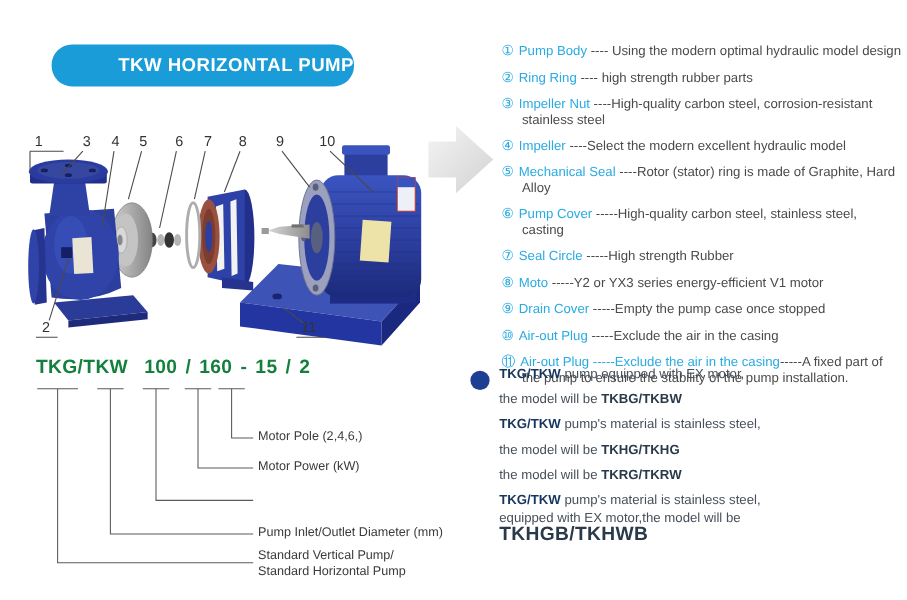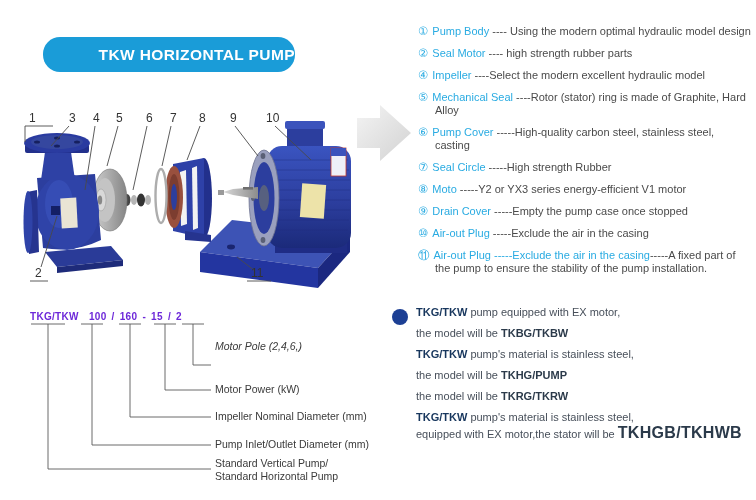--- a/index.html
+++ b/index.html
@@ -15,21 +15,21 @@
     background:#1A9CD8; border-radius:17px;
     display:flex; align-items:center; justify-content:flex-end;
   }
   .banner span {
     color:#ffffff; font-weight:bold; font-size:15.5px; letter-spacing:.4px;
   }
   
   .diagram { position:absolute; left:15px; top:100px; width:400px; height:195px; }
   .diagram text { font-family:"Liberation Sans", sans-serif; font-size:12px; fill:#333; }
   
-  .parts { position:absolute; left:418px; top:25px; width:334px; }
+  .parts { position:absolute; left:418px; top:37px; width:334px; }
   .part-item {
     font-size:11px; line-height:13px; margin-bottom:9px;
     padding-left:17px; text-indent:-17px; color:#4A4A4A;
   }
   .pnum  { color:#29ABE2; font-size:11.5px; margin-right:4px; }
   .pname { color:#29ABE2; }
   .pdesc { color:#4A4A4A; }
   
   .variants { position:absolute; left:390px; top:306px; width:352px; }
   .bullet-dot {
@@ -39,28 +39,28 @@
   .vlines { margin-left:26px; }
   .vline { font-size:11px; line-height:13px; margin-bottom:8px; color:#474F5A; }
   .vline.tight { margin-bottom:2px; }
   .tk    { color:#17365D; font-weight:bold; }
   .txt   { color:#474F5A; }
   .model { color:#2B3A4A; font-weight:bold;margin-top:37px; }
   .model.big { font-size:16px; letter-spacing:.3px; }
   
   .spec { position:absolute; left:25px; top:297px; width:345px; height:200px; }
   .spec-code {
-    position:absolute; left:5px; top:14px; font-size:10px; font-weight:bold;
-    color:#6d28d9; letter-spacing:.3px; word-spacing:2px; white-space:pre;
+    position:absolute; left:5px; top:1px; font-size:16px; font-weight:bold;
+    color:#15803d; letter-spacing:.3px; word-spacing:2px; white-space:pre;
   }
   .spec svg { position:absolute; left:0; top:0; }
   .spec-label {
     position:absolute; left:190px; font-size:10.5px; color:#3A3A3A; white-space:nowrap;
   }
-  .spec-label.l1 { top:43px;font-style:italic; }
+  .spec-label.l1 { top:61px; }
   .spec-label.l2 { top:86px; }
   .spec-label.l3 { top:113px; }
   .spec-label.l4 { top:141px;text-align:right; }
   .spec-label.l5 { top:160px; line-height:13px; }
 </style>
 </head>
 <body>
 
 <div class="page">
 
@@ -206,21 +206,22 @@
       <text x="184" y="22">8</text>
       <text x="215" y="22">9</text>
       <text x="251" y="22">10</text>
       <text x="20" y="177">2</text>
       <text x="236" y="177">11</text>
     </g>
   </svg>
 
   <div class="parts">
     <div class="part-item"><span class="pnum">①</span><span class="pname">Pump Body</span><span class="pdesc"> ---- Using the modern optimal hydraulic model design</span></div>
-    <div class="part-item"><span class="pnum">②</span><span class="pname">Seal Motor</span><span class="pdesc"> ---- high strength rubber parts</span></div>
+    <div class="part-item"><span class="pnum">②</span><span class="pname">Ring Ring</span><span class="pdesc"> ---- high strength rubber parts</span></div>
+    <div class="part-item"><span class="pnum">③</span><span class="pname">Impeller Nut</span><span class="pdesc"> ----High-quality carbon steel, corrosion-resistant stainless steel</span></div>
     <div class="part-item"><span class="pnum">④</span><span class="pname">Impeller</span><span class="pdesc"> ----Select the modern excellent hydraulic model</span></div>
     <div class="part-item"><span class="pnum">⑤</span><span class="pname">Mechanical Seal</span><span class="pdesc"> ----Rotor (stator) ring is made of Graphite, Hard Alloy</span></div>
     <div class="part-item"><span class="pnum">⑥</span><span class="pname">Pump Cover</span><span class="pdesc"> -----High-quality carbon steel, stainless steel, casting</span></div>
     <div class="part-item"><span class="pnum">⑦</span><span class="pname">Seal Circle</span><span class="pdesc"> -----High strength Rubber</span></div>
     <div class="part-item"><span class="pnum">⑧</span><span class="pname">Moto</span><span class="pdesc"> -----Y2 or YX3 series energy-efficient V1 motor</span></div>
     <div class="part-item"><span class="pnum">⑨</span><span class="pname">Drain Cover</span><span class="pdesc"> -----Empty the pump case once stopped</span></div>
     <div class="part-item"><span class="pnum">⑩</span><span class="pname">Air-out Plug</span><span class="pdesc"> -----Exclude the air in the casing</span></div>
     <div class="part-item"><span class="pnum">⑪</span><span class="pname">Air-out Plug -----Exclude the air in the casing</span><span class="pdesc">-----A fixed part of the pump to ensure the stability of the pump installation.</span></div>
   </div>
 
@@ -235,34 +236,33 @@
           <path d="M157,27 H179"></path>
         <path d="M23,27 V172 H186"></path>
         <path d="M67,27 V148 H186"></path>
         <path d="M105,27 V120 H186"></path>
         <path d="M140,27 V93 H186"></path>
         <path d="M168,27 V68 H186"></path>
       </g>
     </svg>
     <div class="spec-label l1">Motor Pole (2,4,6,)</div>
     <div class="spec-label l2">Motor Power (kW)</div>
-    <div class="spec-label l3">Impeller Nominal Diameter (mm)</div>
     <div class="spec-label l4">Pump Inlet/Outlet Diameter (mm)</div>
     <div class="spec-label l5">
       <div>Standard Vertical Pump/</div>
       <div>Standard Horizontal Pump</div>
     </div>
   </div>
 
   <div class="variants">
     <div class="bullet-dot"></div>
     <div class="vlines">
       <div class="vline"><span class="tk">TKG/TKW</span><span class="txt"> pump equipped with EX motor,</span></div>
       <div class="vline"><span class="txt">the model will be </span><span class="model">TKBG/TKBW</span></div>
       <div class="vline"><span class="tk">TKG/TKW</span><span class="txt"> pump's material is stainless steel,</span></div>
-      <div class="vline"><span class="txt">the model will be </span><span class="model">TKHG/PUMP</span></div>
+      <div class="vline"><span class="txt">the model will be </span><span class="model">TKHG/TKHG</span></div>
       <div class="vline"><span class="txt">the model will be </span><span class="model">TKRG/TKRW</span></div>
       <div class="vline tight"><span class="tk">TKG/TKW</span><span class="txt"> pump's material is stainless steel,</span></div>
-      <div class="vline"><span class="txt">equipped with EX motor,the stator will be </span><span class="model big">TKHGB/TKHWB</span></div>
+      <div class="vline"><span class="txt">equipped with EX motor,the model will be </span><span class="model big">TKHGB/TKHWB</span></div>
     </div>
   </div>
 
 </div>
 
 </body></html>

